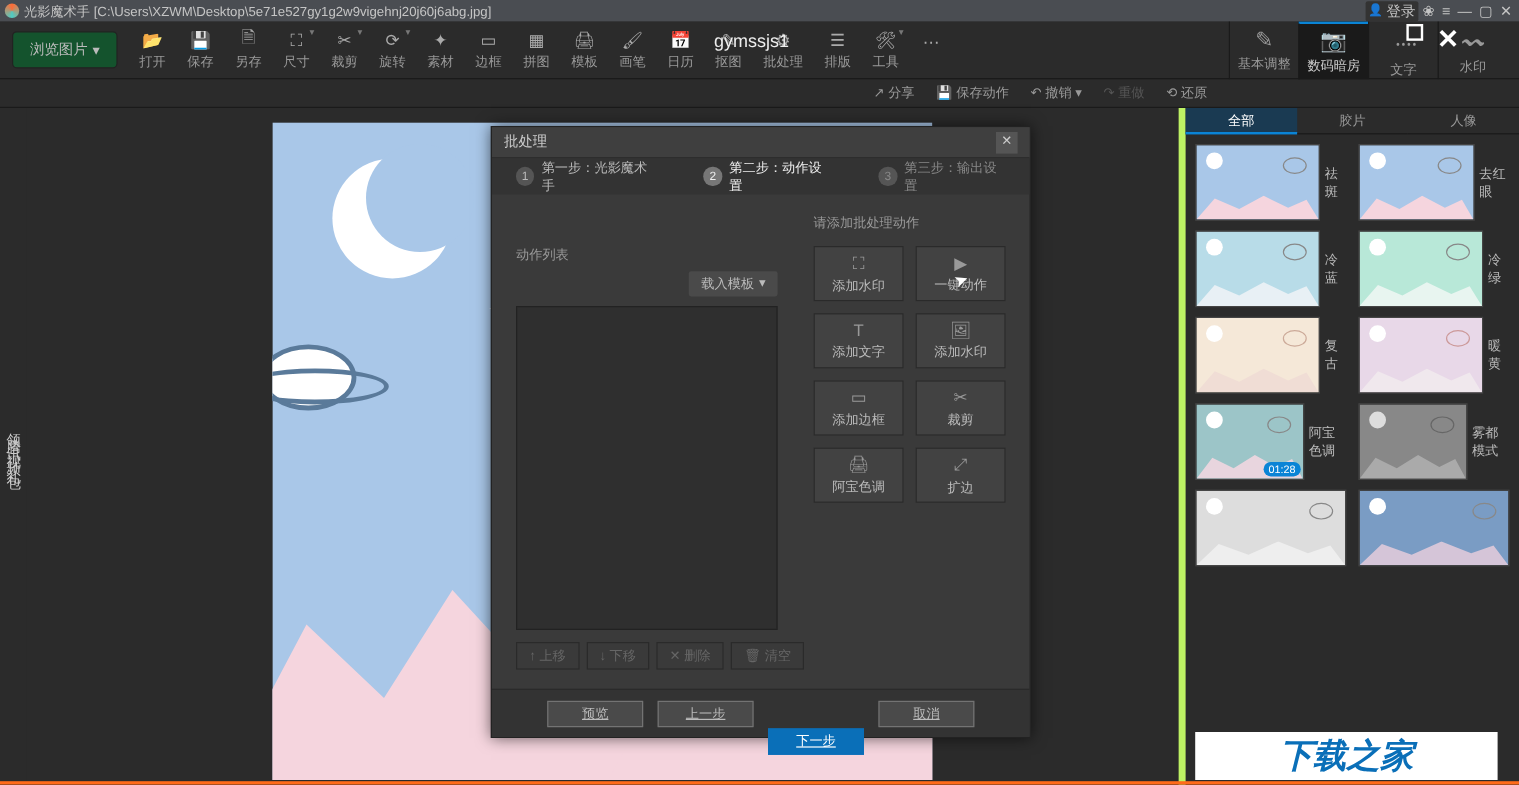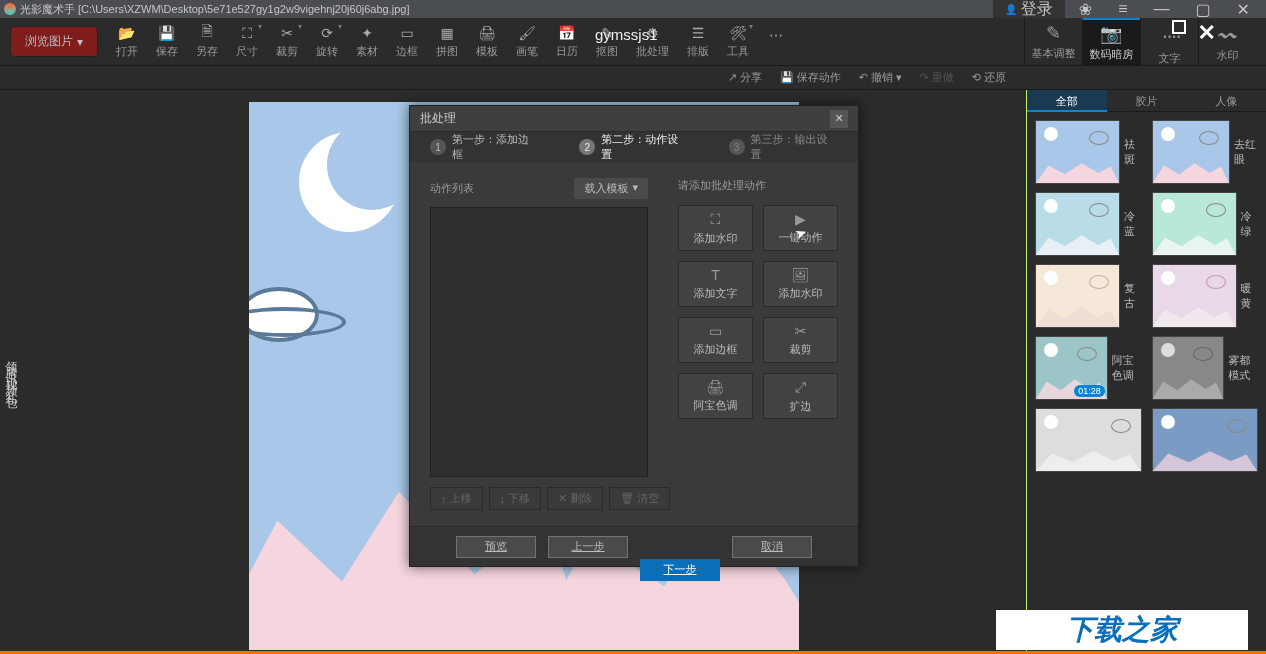--- a/index.html
+++ b/index.html
@@ -3,27 +3,27 @@
 <meta charset="utf-8">
 <style>
 * { margin: 0; padding: 0; box-sizing: border-box; font-family: "Microsoft YaHei", sans-serif; }
 body { width: 1266px; height: 654px; background: #2b2b2b; overflow: hidden; position: relative; }
 
 
 .titlebar { height: 18px; background: #4a4d52; display: flex; align-items: center; padding: 0 4px; font-size: 11px; color: #c5c5c5; }
 .titlebar .app-icon { width: 12px; height: 12px; border-radius: 50%; background: conic-gradient(#ff6b35, #4ecdc4, #ff6b35); margin-right: 4px; }
 .titlebar .title-text { flex: 1; }
 .titlebar .tctl { display: flex; gap: 2px; align-items: center; }
-.titlebar .tctl span { padding: 0 12px; cursor: pointer; font-size: 16px; }
+.titlebar .tctl span { padding: 0 2px; cursor: pointer; font-size: 12px; }
 .login-btn { background: #333; padding: 1px 8px; border-radius: 2px; display: flex; align-items: center; gap: 3px; }
 .login-btn::before { content: "👤"; font-size: 10px; }
 
 
 .toolbar { height: 48px; background: #2b2b2b; display: flex; align-items: center; padding: 0 10px; gap: 18px; border-bottom: 1px solid #1a1a1a; position: relative; }
-.browse-btn { background: #7f1d1d; border: 1px solid #222; border-radius: 4px; padding: 6px 14px; color: #bbb; font-size: 12px; display: flex; align-items: center; gap: 4px; }
+.browse-btn { background: #14532d; border: 1px solid #222; border-radius: 4px; padding: 6px 14px; color: #bbb; font-size: 12px; display: flex; align-items: center; gap: 4px; }
 .tbitem { display: flex; flex-direction: column; align-items: center; color: #999; font-size: 11px; gap: 2px; cursor: pointer; }
 .tbitem .ico { width: 18px; height: 18px; display: flex; align-items: center; justify-content: center; font-size: 14px; color: #aaa; }
 .tbitem.dd::after { content: "▾"; font-size: 8px; color: #777; position: absolute; margin-left: 26px; margin-top: -2px; }
 .toolbar .overlay-text { position: absolute; left: 595px; top: 8px; color: #eee; font-size: 15px; }
 .toolbar-right { margin-left: auto; display: flex; gap: 0; }
 .toolbar-right .bigtab { width: 58px; height: 48px; display: flex; flex-direction: column; align-items: center; justify-content: center; color: #999; font-size: 11px; gap: 2px; border-left: 1px solid #1a1a1a; }
 .toolbar-right .bigtab.active { background: #1a1a1a; border-top: 2px solid #0a84d6; color: #ccc; }
 .toolbar-right .bigtab .ico { font-size: 18px; }
 
 
@@ -44,21 +44,21 @@
 .mtn1 { position: absolute; bottom: 0; left: -40px; width: 380px; height: 180px; background: #f5d5de; clip-path: polygon(0 100%, 18% 28%, 35% 62%, 50% 12%, 70% 58%, 88% 22%, 100% 100%); }
 .mtn2 { position: absolute; bottom: 0; right: -30px; width: 300px; height: 160px; background: #f5d5de; clip-path: polygon(0 100%, 20% 30%, 45% 60%, 65% 10%, 85% 55%, 100% 100%); }
 .moon { position: absolute; top: 30px; left: 50px; width: 100px; height: 100px; }
 .moon::before { content: ""; position: absolute; inset: 0; background: #fff; border-radius: 50%; }
 .moon::after { content: ""; position: absolute; top: -12px; left: 28px; width: 90px; height: 90px; background: #a9c7e8; border-radius: 50%; }
 .planet { position: absolute; top: 185px; left: -10px; width: 80px; height: 55px; border: 4px solid #5a7a9a; border-radius: 50%; background: #fff; }
 .planet::after { content: ""; position: absolute; top: 16px; left: -20px; width: 115px; height: 22px; border: 4px solid #5a7a9a; border-radius: 50%; background: transparent; }
 .star { position: absolute; color: #fff; font-size: 10px; }
 
 
-.effects { width: 240px; background: #2b2b2b; border-left: 1px solid #bef264; display: flex; flex-direction: column; }
+.effects { width: 284px; background: #2b2b2b; border-left: 6px solid #bef264; display: flex; flex-direction: column; }
 .eff-tabs { display: flex; height: 22px; font-size: 11px; }
 .eff-tabs div { flex: 1; text-align: center; line-height: 22px; color: #999; border-bottom: 1px solid #1a1a1a; cursor: pointer; }
 .eff-tabs div.active { background: #1a3a52; color: #fff; border-bottom: 2px solid #0a84d6; }
 .eff-grid { flex: 1; overflow-y: auto; padding: 8px; }
 .eff-row { display: flex; gap: 10px; margin-bottom: 8px; }
 .eff-item { flex: 1; display: flex; align-items: center; gap: 4px; }
 .eff-thumb { width: 100%; height: 64px; border: 1px solid #444; position: relative; overflow: hidden; }
 .eff-label { font-size: 11px; color: #bbb; }
 .thumb-sky { position: absolute; inset: 0; }
 .thumb-mtn { position: absolute; bottom: 0; left: 0; right: 0; height: 22px; clip-path: polygon(0 100%, 15% 20%, 35% 60%, 55% 10%, 75% 55%, 90% 25%, 100% 100%); }
@@ -72,21 +72,21 @@
 .dlg-title .x { margin-left: auto; width: 18px; height: 18px; background: #555; text-align: center; line-height: 16px; cursor: pointer; font-size: 11px; color: #ccc; }
 .dlg-steps { height: 30px; background: #333; display: flex; align-items: center; padding: 0 20px; gap: 40px; font-size: 11px; }
 .step { color: #888; display: flex; align-items: center; gap: 6px; }
 .step.done { color: #bbb; }
 .step.active { color: #eee; }
 .step .num { width: 16px; height: 16px; border-radius: 50%; background: #555; display: flex; align-items: center; justify-content: center; font-size: 10px; }
 .step.active .num { background: #777; }
 .dlg-body { padding: 16px 20px; display: flex; gap: 30px; min-height: 330px; }
 .dlg-left { flex: 1; }
 .dlg-left-head { display: flex; align-items: center; justify-content: space-between; font-size: 11px; color: #999; margin-bottom: 8px; }
-.load-tpl { background: #4a4a4a; padding: 3px 10px; border-radius: 2px; color: #bbb; display: flex; align-items: flex-start; gap: 4px; }
+.load-tpl { background: #4a4a4a; padding: 3px 10px; border-radius: 2px; color: #bbb; display: flex; align-items: flex-start; gap: 4px; margin-top: 48px; }
 .action-list { width: 100%; height: 270px; background: #2f2f2f; border: 1px solid #222; }
 .list-btns { display: flex; gap: 6px; margin-top: 10px; }
 .lbtn { flex: 0 0 auto; background: #3a3a3a; border: 1px solid #2a2a2a; padding: 3px 10px; font-size: 11px; color: #666; display: flex; align-items: center; gap: 3px; }
 .dlg-right { width: 160px; }
 .dlg-right-head { font-size: 11px; color: #999; margin-bottom: 12px; }
 .action-grid { display: grid; grid-template-columns: 1fr 1fr; gap: 10px; }
 .act-btn { background: #424242; border: 1px solid #2a2a2a; height: 46px; display: flex; flex-direction: column; align-items: center; justify-content: center; gap: 3px; font-size: 11px; color: #bbb; cursor: pointer; }
 .act-btn .aico { font-size: 14px; color: #999; }
 .dlg-foot { height: 40px; background: #333; display: flex; align-items: center; justify-content: center; gap: 12px; border-top: 1px solid #2a2a2a; }
 .fbtn { width: 80px; height: 22px; background: #4a4a4a; border: 1px solid #737373; color: #bbb; font-size: 11px; display: flex; align-items: center; justify-content: center; cursor: pointer; text-decoration: underline; }
@@ -348,21 +348,21 @@
 </div>
 
 <div class="dialog">
   <div class="dlg-title">
     <span>批处理</span>
     <span class="x">✕</span>
   </div>
   <div class="dlg-steps">
     <div class="step done">
         <span class="num">1</span>
-        <span>第一步：添加边框</span>
+        <span>第一步：光影魔术手</span>
       </div>
     <div class="step active">
         <span class="num">2</span>
         <span>第二步：动作设置</span>
       </div>
     <div class="step">
         <span class="num">3</span>
         <span>第三步：输出设置</span>
       </div>
   </div>

